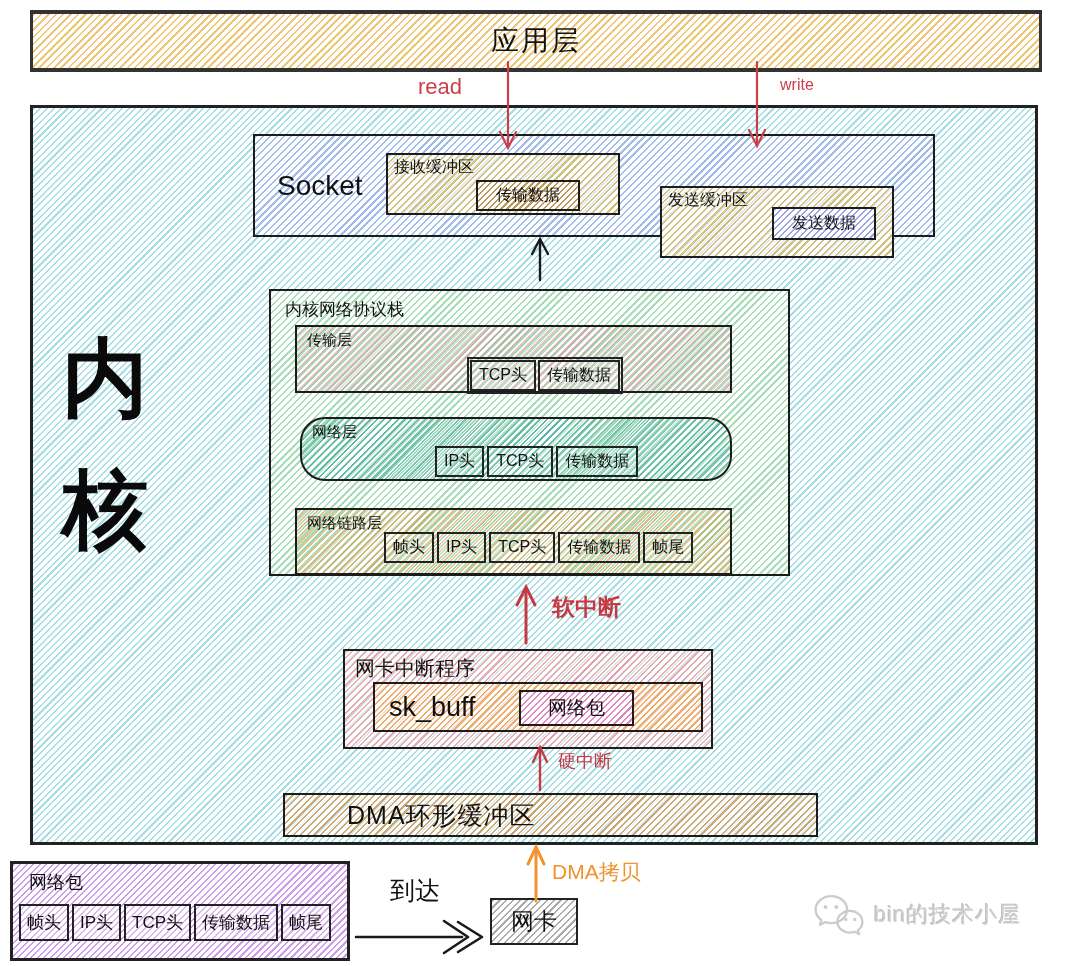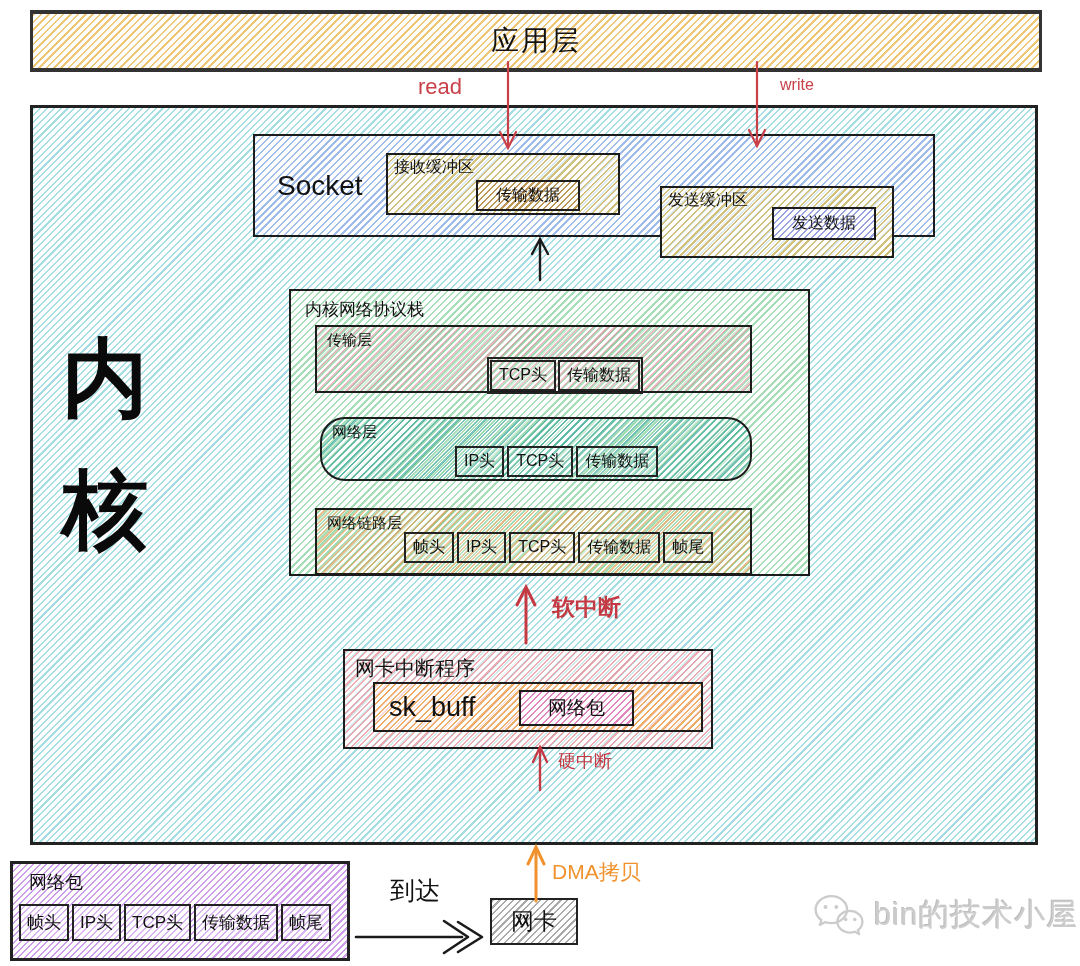--- a/index.html
+++ b/index.html
@@ -47,21 +47,21 @@
   #kernel-label{left:24px;top:205px;width:96px;font-size:86px;font-weight:600;line-height:1.52;text-align:center;word-break:break-all;color:#0a0a0a;}
 
   #socket{left:220px;top:26px;width:682px;height:103px;border:2.5px solid #1c1c1c;}
   #socket-label{left:22px;top:50%;transform:translateY(-50%);font-size:28px;color:#111;}
   #recv-buffer{left:131px;top:17px;width:234px;height:62px;border:2px solid #1c1c1c;}
   #send-buffer{left:405px;top:15px;width:234px;height:72px;border:2px solid #1c1c1c;margin-top:35px;}
   .buf-label{position:absolute;top:2px;left:6px;font-size:16px;}
   #recv-data{left:88px;top:25px;width:104px;height:31px;border:2px solid #1c1c1c;font-size:16px;}
   #send-data{left:110px;top:19px;width:104px;height:33px;border:2px solid #1c1c1c;font-size:16px;}
 
-  #stack{left:236px;top:181px;width:521px;height:287px;border:2.5px solid #1c1c1c;margin-left:20px;}
+  #stack{left:236px;top:181px;width:521px;height:287px;border:2.5px solid #1c1c1c;}
   #stack-label{left:14px;top:7px;font-size:17px;}
   .layer{position:absolute;box-sizing:border-box;border:2px solid #1c1c1c;}
   #layer-transport{left:24px;top:34px;width:437px;height:68px;}
   #layer-network{left:29px;top:126px;width:432px;height:64px;border-radius:25px;}
   #layer-link{left:24px;top:217px;width:437px;height:67px;}
   .layer-name{position:absolute;top:4px;left:10px;font-size:15px;}
   .cells{position:absolute;display:flex;gap:3px;}
   #cells-transport{left:170px;top:30px;border:2px solid #222;padding:1px;gap:2px;background:none;}
   #cells-network{left:133px;top:27px;}
   #cells-link{left:87px;top:22px;}
@@ -85,21 +85,21 @@
   
   .annot{position:absolute;white-space:nowrap;z-index:12;}
   #annot-read{left:418px;top:74px;font-size:22px;color:#c94049;}
   #annot-write{left:780px;top:76px;font-size:16px;color:#c94049;}
   #annot-soft{left:552px;top:592px;font-size:23px;font-weight:600;color:#c43a44;}
   #annot-hard{left:558px;top:749px;font-size:18px;color:#c43a44;}
   #annot-dmacopy{left:552px;top:858px;font-size:21px;color:#f0922e;}
   #annot-arrive{left:390px;top:874px;font-size:25px;color:#111;}
 
   #watermark{left:812px;top:892px;display:flex;align-items:center;gap:8px;z-index:12;}
-  #watermark-text{font-size:31px;color:#cccccc;letter-spacing:1px;text-shadow:1px 1px 0 #ffffff,-1px -1px 0 #bdbdbd;}
+  #watermark-text{font-size:22px;color:#cccccc;letter-spacing:1px;text-shadow:1px 1px 0 #ffffff,-1px -1px 0 #bdbdbd;}
 
   #arrow-overlay{position:absolute;left:0;top:0;width:1080px;height:966px;z-index:10;pointer-events:none;}
 </style>
 </head>
 <body>
 
 <div class="canvas">
 
   <div class="box center h-yellow" id="app-layer">
     <span>应用层</span>
@@ -162,20 +162,23 @@
     <div class="box h-redpink" id="nic-int">
       <span class="abs" id="nic-int-label">网卡中断程序</span>
       <div class="box h-skorange" id="skbuff">
         <span class="abs" id="skbuff-label">sk_buff</span>
         <div class="box center h-magenta" id="skbuff-packet">
           <span>网络包</span>
         </div>
       </div>
     </div>
 
+    <div class="box h-dmatan" id="dma">
+      <span>DMA环形缓冲区</span>
+    </div>
   </div>
 
   <span class="annot" id="annot-soft">软中断</span>
   <span class="annot" id="annot-hard">硬中断</span>
   <span class="annot" id="annot-dmacopy">DMA拷贝</span>
   <span class="annot" id="annot-arrive">到达</span>
 
   <div class="box h-purple" id="packet">
     <span class="abs" id="packet-label">网络包</span>
     <div class="cells" id="packet-cells">

